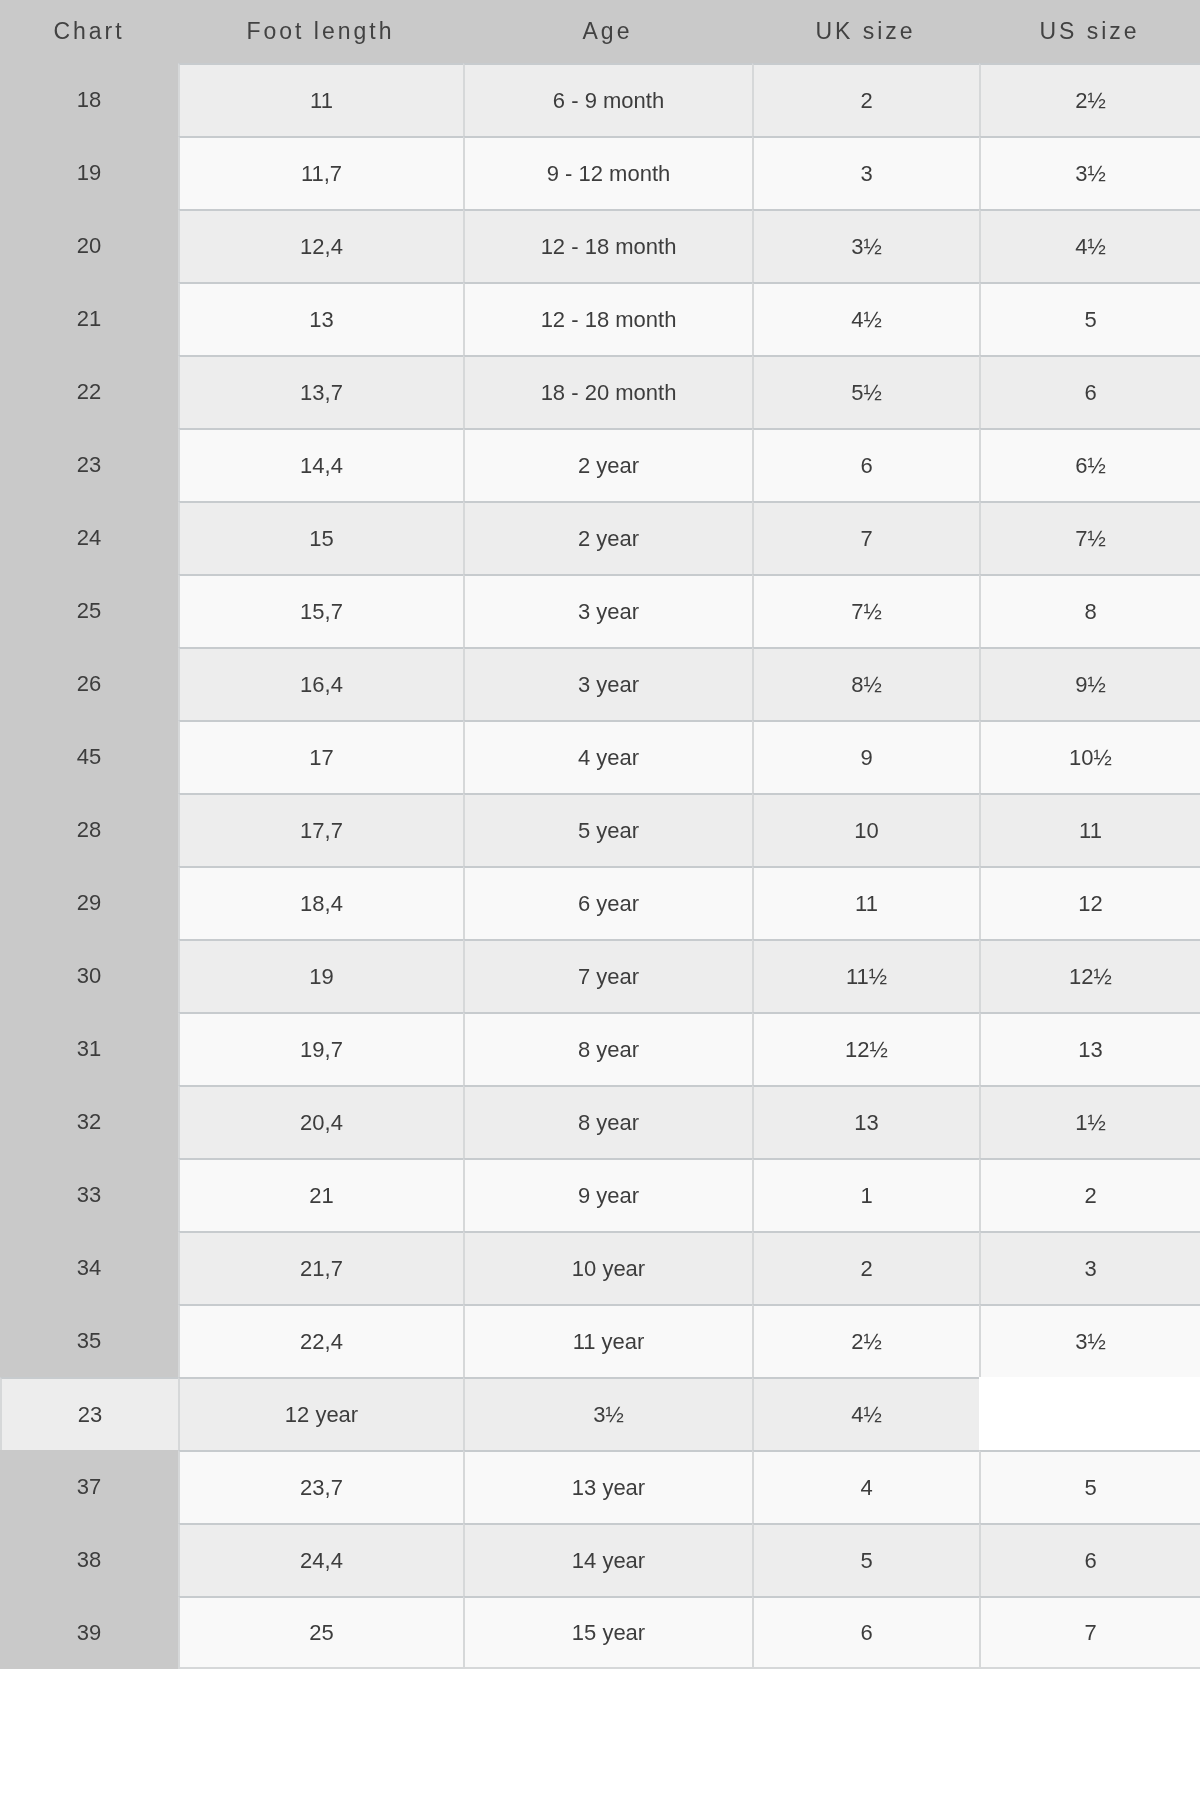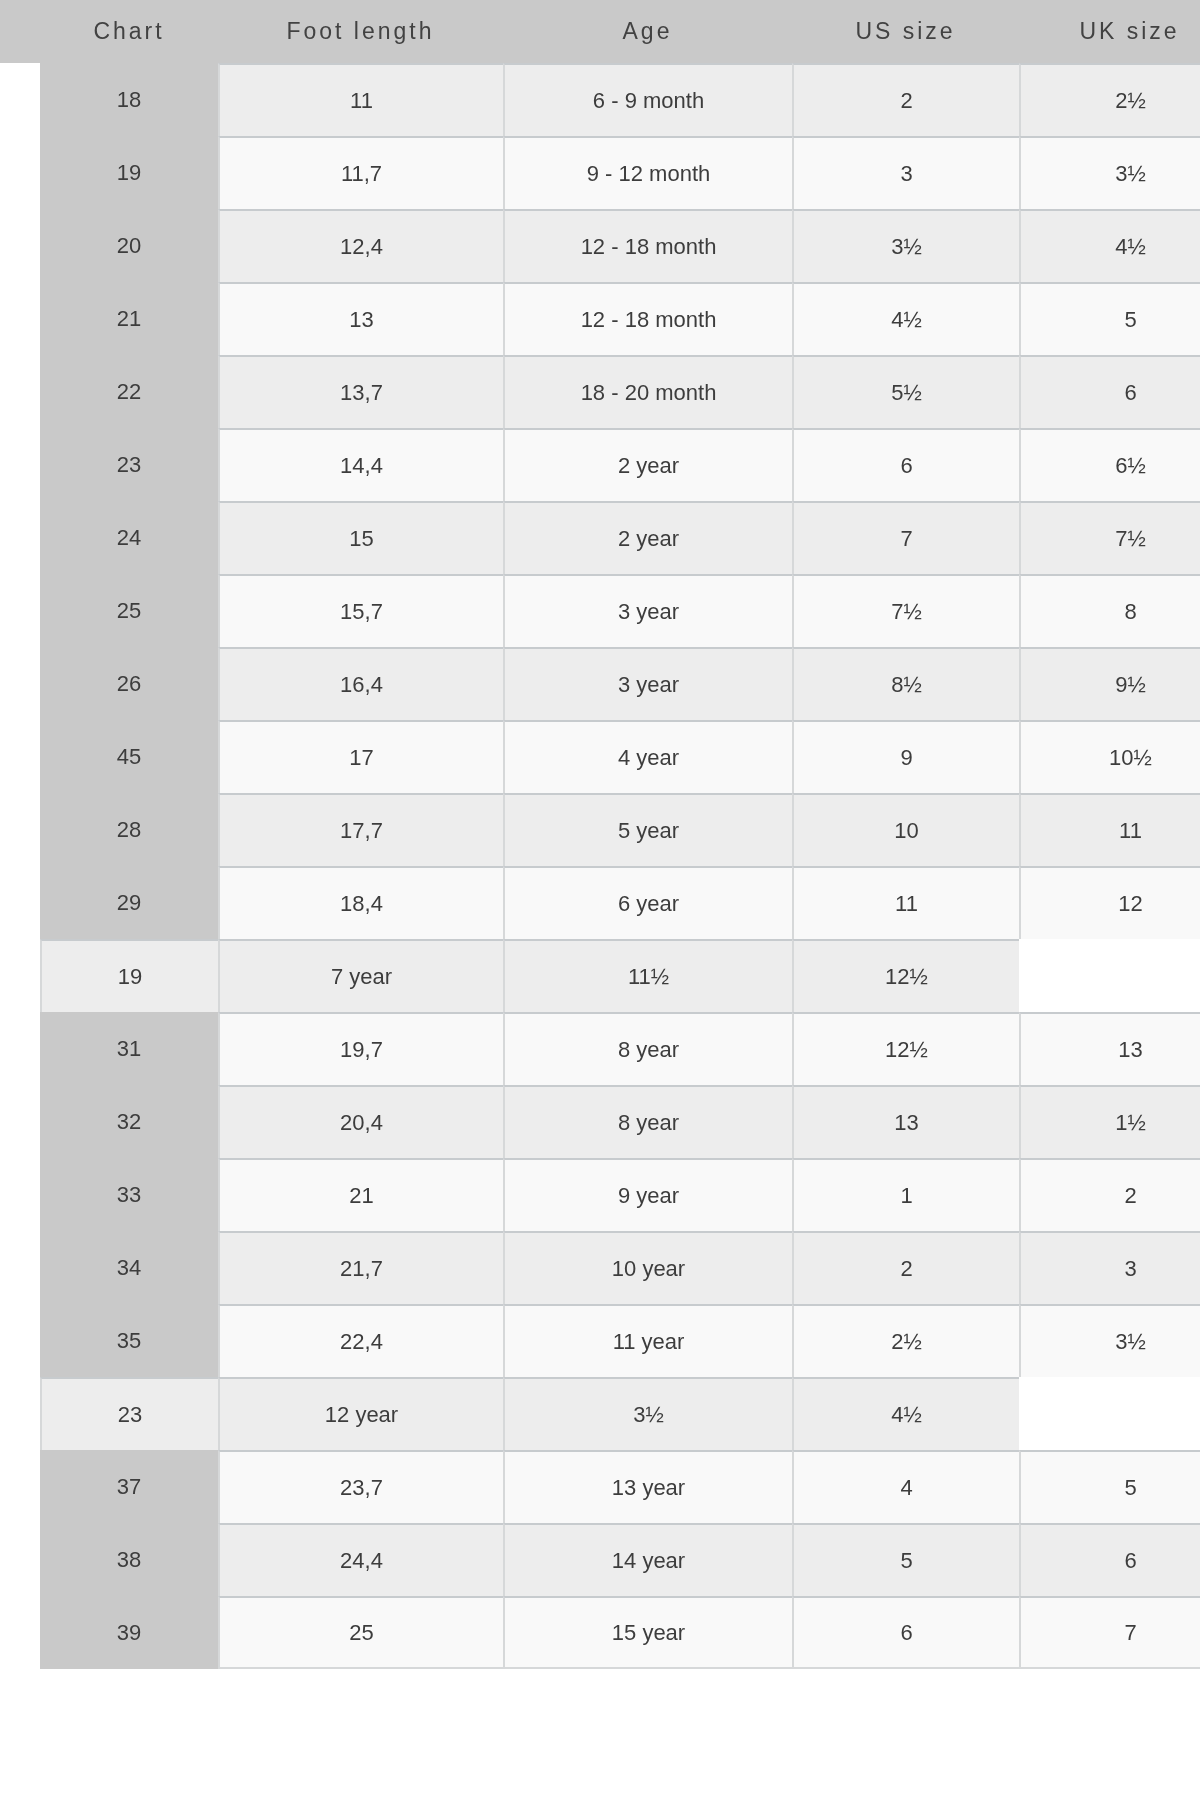--- a/index.html
+++ b/index.html
@@ -8,21 +8,20 @@
     width: 1200px;
     height: 1800px;
     font-family: "Liberation Sans", sans-serif;
     color: var(--text-color, #3d3d3d);
     overflow: hidden;
   }
   .size-table { width: 1200px; }
   .tr {
     display: grid;
     grid-template-columns: 178px 285px 289px 227px 221px;
-    padding-left: 40px;
   }
   .header-row {
     height: 63px;
     background: var(--header-bg, #c9c9c9);
   }
   .th {
     display: flex;
     align-items: center;
     justify-content: center;
     font-size: 23px;
@@ -55,22 +54,22 @@
 </style>
 </head>
 <body>
 
 <div class="size-table">
 
   <div class="tr header-row">
     <div class="th">Chart</div>
     <div class="th">Foot length</div>
     <div class="th">Age</div>
+    <div class="th">UK size</div>
     <div class="th">US size</div>
-    <div class="th">UK size</div>
   </div>
 
   <div>
       <div class="tr body-row">
     <div class="td col-chart">18</div>
     <div class="td data col-foot">11</div>
     <div class="td data col-age">6 - 9 month</div>
     <div class="td data col-uk">2</div>
     <div class="td data col-us">2½</div>
   </div>
@@ -145,20 +144,21 @@
     <div class="td data col-us">11</div>
   </div>
       <div class="tr body-row">
     <div class="td col-chart">29</div>
     <div class="td data col-foot">18,4</div>
     <div class="td data col-age">6 year</div>
     <div class="td data col-uk">11</div>
     <div class="td data col-us">12</div>
   </div>
       <div class="tr body-row">
+    <div class="td col-chart">30</div>
     <div class="td data col-foot">19</div>
     <div class="td data col-age">7 year</div>
     <div class="td data col-uk">11½</div>
     <div class="td data col-us">12½</div>
   </div>
       <div class="tr body-row">
     <div class="td col-chart">31</div>
     <div class="td data col-foot">19,7</div>
     <div class="td data col-age">8 year</div>
     <div class="td data col-uk">12½</div>

